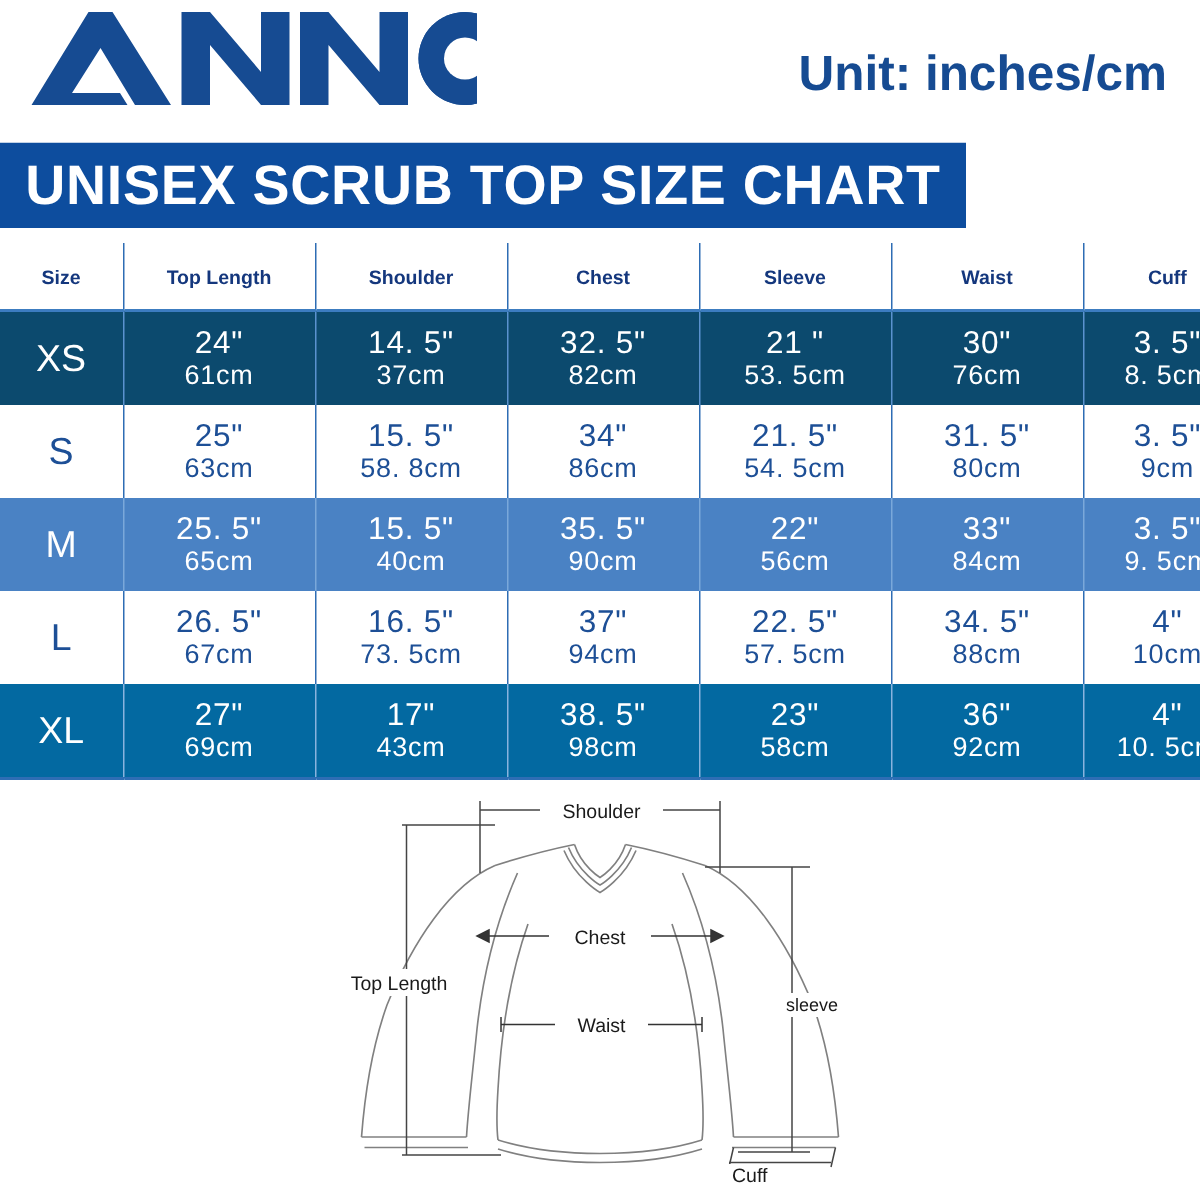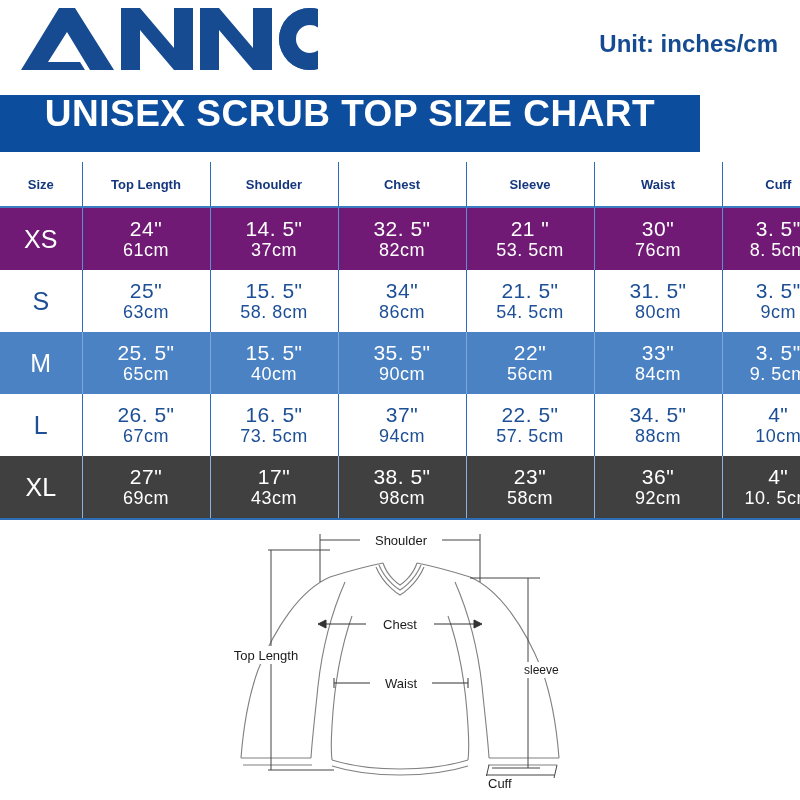--- a/index.html
+++ b/index.html
@@ -26,34 +26,34 @@
     position: absolute;
     left: 18px;
     top: 6px;
     width: 300px;
     height: 68px;
   }
   .unit-label {
     position: absolute;
     right: 22px;
     top: 30px;
-    font-size: 24px;
+    font-size: 33px;
     font-weight: bold;
     color: #164b92;
     letter-spacing: 0px;
     white-space: nowrap;
   }
 
   
   .title-banner {
-    width: 700px;
+    width: 644px;
     height: 57px;
     background: #0d4d9e;
     display: flex;
-    align-items: flex-start;
+    align-items: center;
     justify-content: center;
     box-sizing: border-box;
   }
   .title-banner .title-text {
     color: #ffffff;
     font-size: 37px;
     font-weight: bold;
     letter-spacing: 0.5px;
     white-space: nowrap;
     line-height: 1;
@@ -104,24 +104,24 @@
     line-height: 1.08;
     letter-spacing: 0.5px;
   }
   .val-cm {
     font-size: 18px;
     line-height: 1.12;
     letter-spacing: 0.5px;
   }
 
   
-  .row-dark  td { background: #701a75; color: #ffffff; border-color: #5b92cf; }
+  .row-dark  td { background: #0c4a6e; color: #ffffff; border-color: #5b92cf; }
   .row-white td { background: #ffffff; color: #1d4f96; border-color: #2e6db4; }
   .row-mid   td { background: #4a82c4; color: #ffffff; border-color: #7aa8da; }
-  .row-light td { background: #404040; color: #ffffff; border-color: #89b3de; }
+  .row-light td { background: #0369a1; color: #ffffff; border-color: #89b3de; }
   .row-light td { border-bottom: 2px solid #2e6db4; }
 
   
   .diagram-wrap {
     width: 800px;
     height: 272px;
     position: relative;
     background: #ffffff;
   }
   .diagram-wrap svg {

